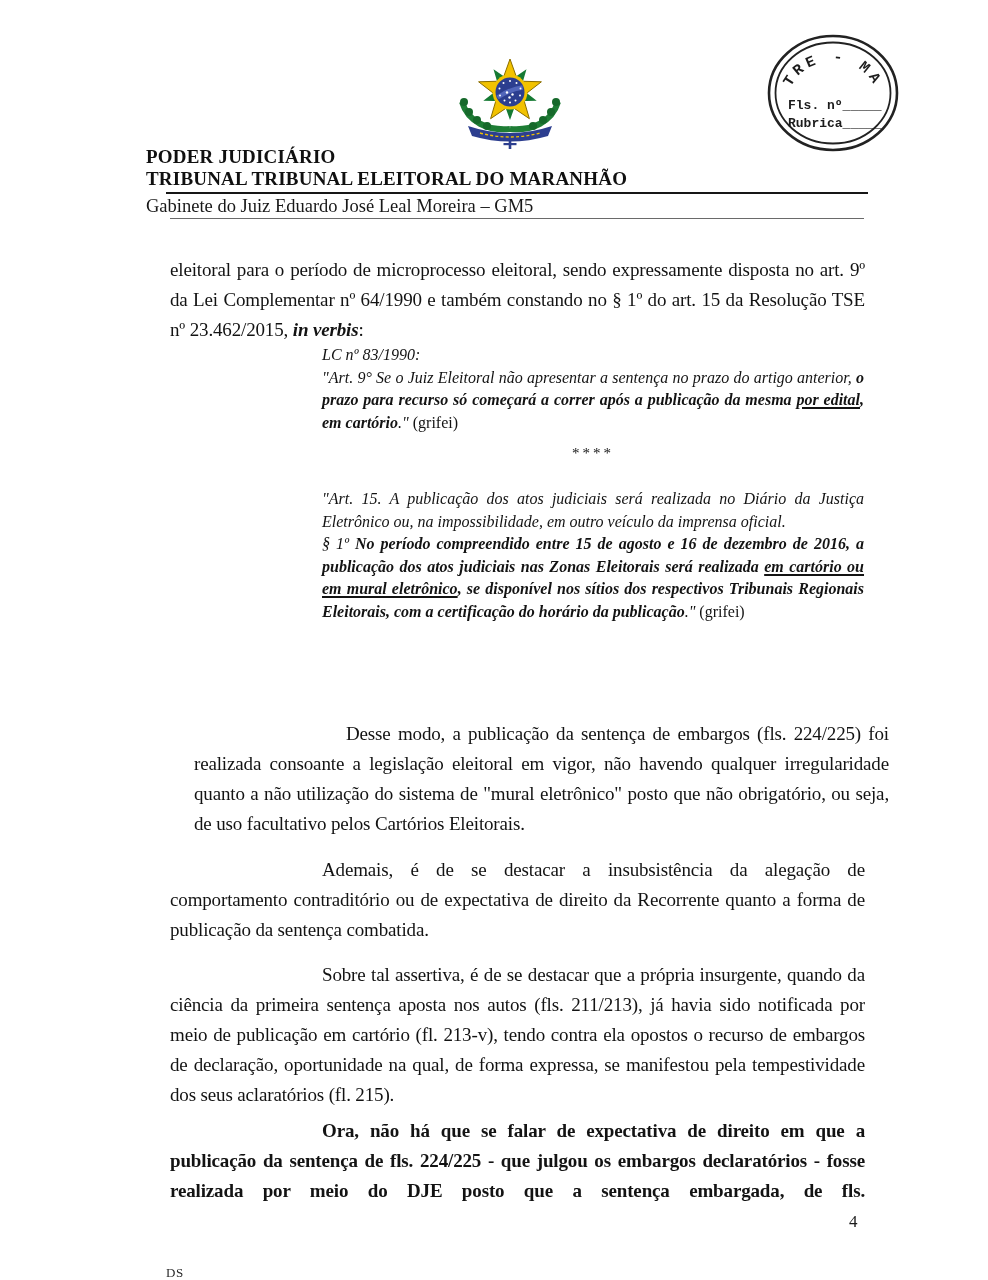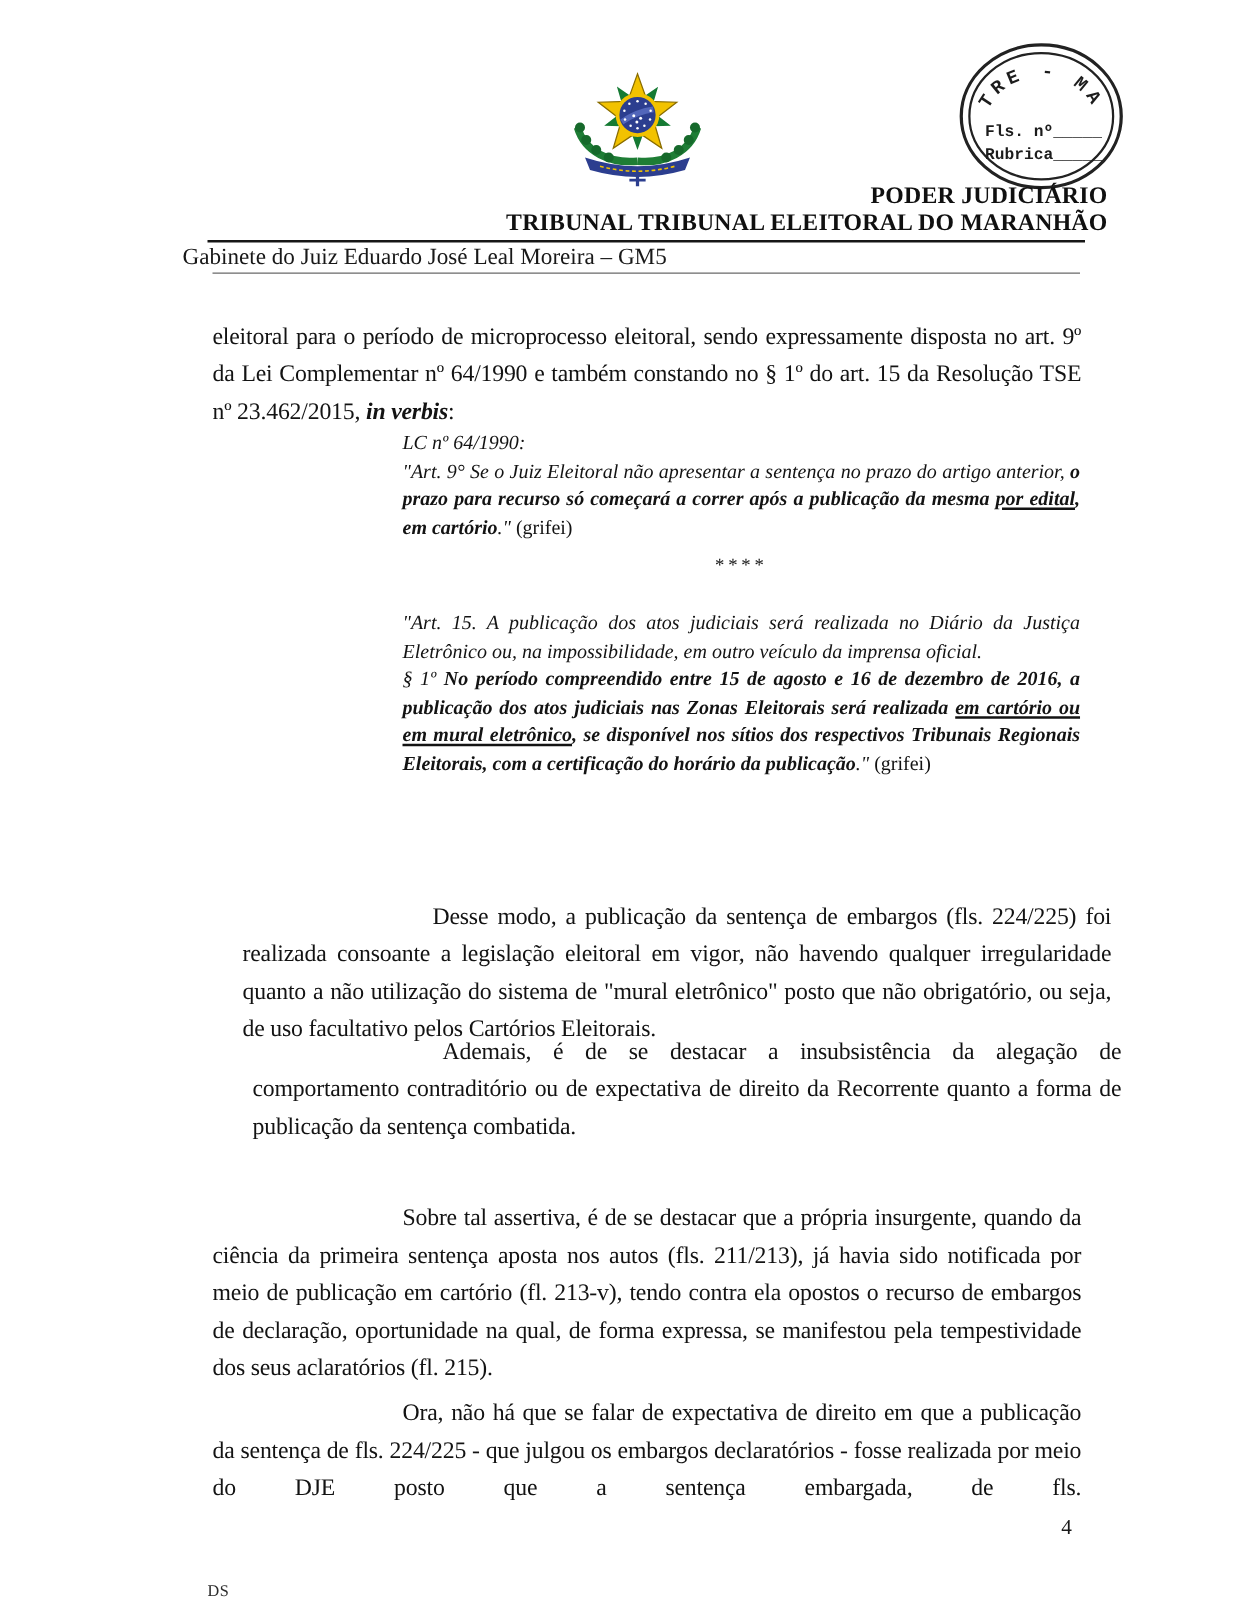--- a/index.html
+++ b/index.html
@@ -9,21 +9,21 @@
     background:#ffffff;
     font-family:"Liberation Serif", serif;
     color:#151515;
     overflow:hidden;
   }
   
   .arms{position:absolute;left:450px;top:50px;width:120px;height:100px;}
   .stamp{position:absolute;left:766px;top:33px;width:134px;height:122px;}
   .hdr-title{
     position:absolute;left:146px;top:146px;width:740px;
-    text-align:right;font-weight:700;font-size:19px;line-height:21.5px;
+    text-align:left;font-weight:700;font-size:19px;line-height:21.5px;
     letter-spacing:.2px;color:#101010;
   }
   .rule1{position:absolute;left:166px;top:192px;width:702px;height:2px;background:#161616;}
   .hdr-office{
     position:absolute;left:146px;top:196px;width:740px;
     text-align:left;font-size:18.5px;line-height:21px;color:#181818;
   }
   .rule2{position:absolute;left:170px;top:218px;width:694px;height:1px;background:#6a6a6a;}
   
   .bodyp{
@@ -121,32 +121,32 @@
     <div>PODER JUDICIÁRIO</div>
     <div>TRIBUNAL TRIBUNAL ELEITORAL DO MARANHÃO</div>
   </div>
   <div class="rule1"></div>
   <div class="hdr-office">Gabinete do Juiz Eduardo José Leal Moreira – GM5</div>
   <div class="rule2"></div>
 
   <p class="bodyp" style="top:236px;"><span class="seg-r">eleitoral para o período de microprocesso eleitoral, sendo expressamente disposta no art. 9º da Lei Complementar nº 64/1990 e também constando no § 1º do art. 15 da Resolução TSE nº 23.462/2015, </span><span class="seg-bi">in verbis</span><span class="seg-r">:</span></p>
 
   <div class="quote" style="top:344px;">
-    <div class="qp">LC nº 64/1990:</div>
+    <div class="qp">LC nº 83/1990:</div>
     <div class="qp"><span class="seg-i">"Art. 9° Se o Juiz Eleitoral não apresentar a sentença no prazo do artigo anterior, </span><span class="seg-bi">o prazo para recurso só começará a correr após a publicação da mesma </span><span class="seg-biu">por edital</span><span class="seg-bi">, em cartório</span><span class="seg-i">." </span><span class="seg-r">(grifei)</span></div>
   </div>
 
   <div class="stars">****</div>
 
   <div class="quote" style="top:488px;">
     <div class="qp"><span class="seg-i">"Art. 15. A publicação dos atos judiciais será realizada no Diário da Justiça Eletrônico ou, na impossibilidade, em outro veículo da imprensa oficial.</span></div>
     <div class="qp"><span class="seg-i">§ 1º </span><span class="seg-bi">No período compreendido entre 15 de agosto e 16 de dezembro de 2016, a publicação dos atos judiciais nas Zonas Eleitorais será realizada </span><span class="seg-biu">em cartório ou em mural eletrônico</span><span class="seg-bi">, se disponível nos sítios dos respectivos Tribunais Regionais Eleitorais, com a certificação do horário da publicação</span><span class="seg-i">." </span><span class="seg-r">(grifei)</span></div>
   </div>
 
   <p class="bodyp indent" style="top:700px;margin-left:24px;">Desse modo, a publicação da sentença de embargos (fls. 224/225) foi realizada consoante a legislação eleitoral em vigor, não havendo qualquer irregularidade quanto a não utilização do sistema de "mural eletrônico" posto que não obrigatório, ou seja, de uso facultativo pelos Cartórios Eleitorais.</p>
-  <p class="bodyp indent" style="top:808px;margin-left:32px;">Ademais, é de se destacar a insubsistência da alegação de comportamento contraditório ou de expectativa de direito da Recorrente quanto a forma de publicação da sentença combatida.</p>
+  <p class="bodyp indent" style="top:836px;">Ademais, é de se destacar a insubsistência da alegação de comportamento contraditório ou de expectativa de direito da Recorrente quanto a forma de publicação da sentença combatida.</p>
   <p class="bodyp indent" style="top:941px;">Sobre tal assertiva, é de se destacar que a própria insurgente, quando da ciência da primeira sentença aposta nos autos (fls. 211/213), já havia sido notificada por meio de publicação em cartório (fl. 213-v), tendo contra ela opostos o recurso de embargos de declaração, oportunidade na qual, de forma expressa, se manifestou pela tempestividade dos seus aclaratórios (fl. 215).</p>
-  <p class="bodyp indent justify-last" style="top:1097px;">Ora, não há que se falar de expectativa de direito em que a publicação da sentença de fls. 224/225 - que julgou os embargos declaratórios - fosse realizada por meio do DJE posto que a sentença embargada, de fls.</p>
+  <p class="bodyp indent justify-last" style="top:1097px;font-weight:bold;">Ora, não há que se falar de expectativa de direito em que a publicação da sentença de fls. 224/225 - que julgou os embargos declaratórios - fosse realizada por meio do DJE posto que a sentença embargada, de fls.</p>
 
   <div class="foot-initials">DS</div>
   <div class="foot-page">4</div>
 
 </div>
 
 </body></html>

